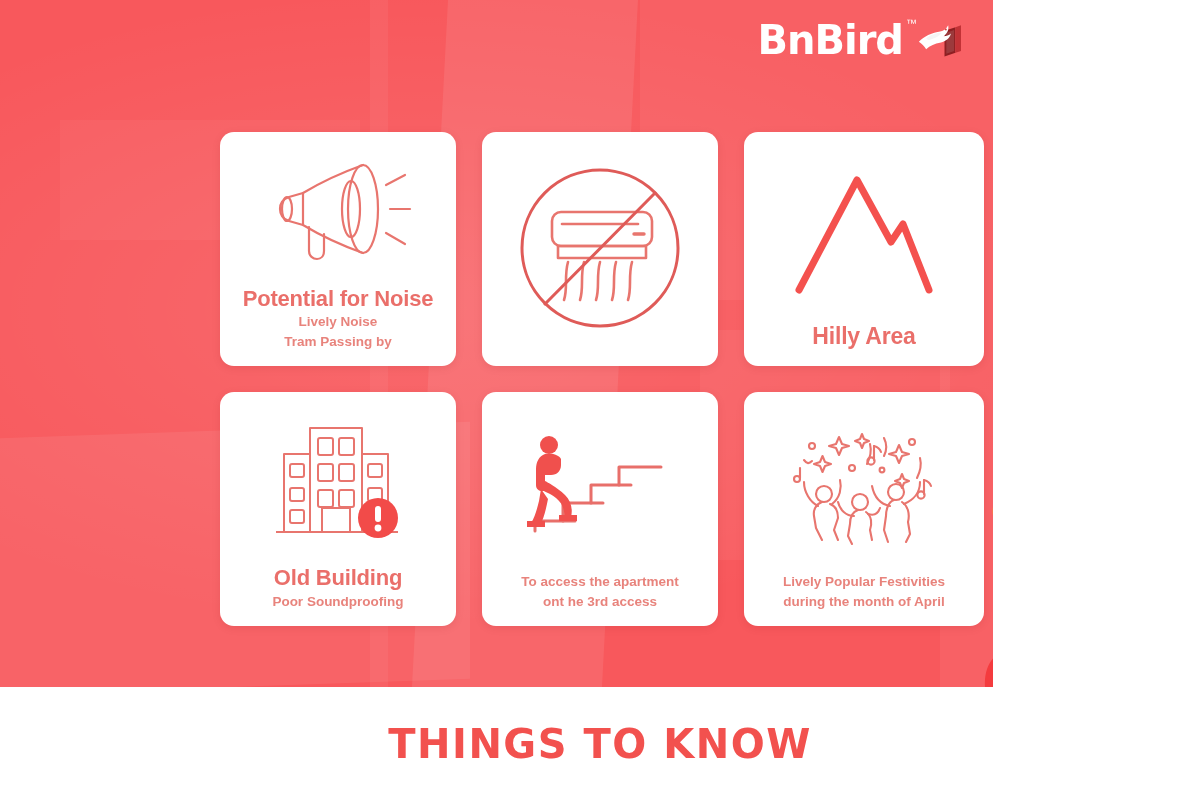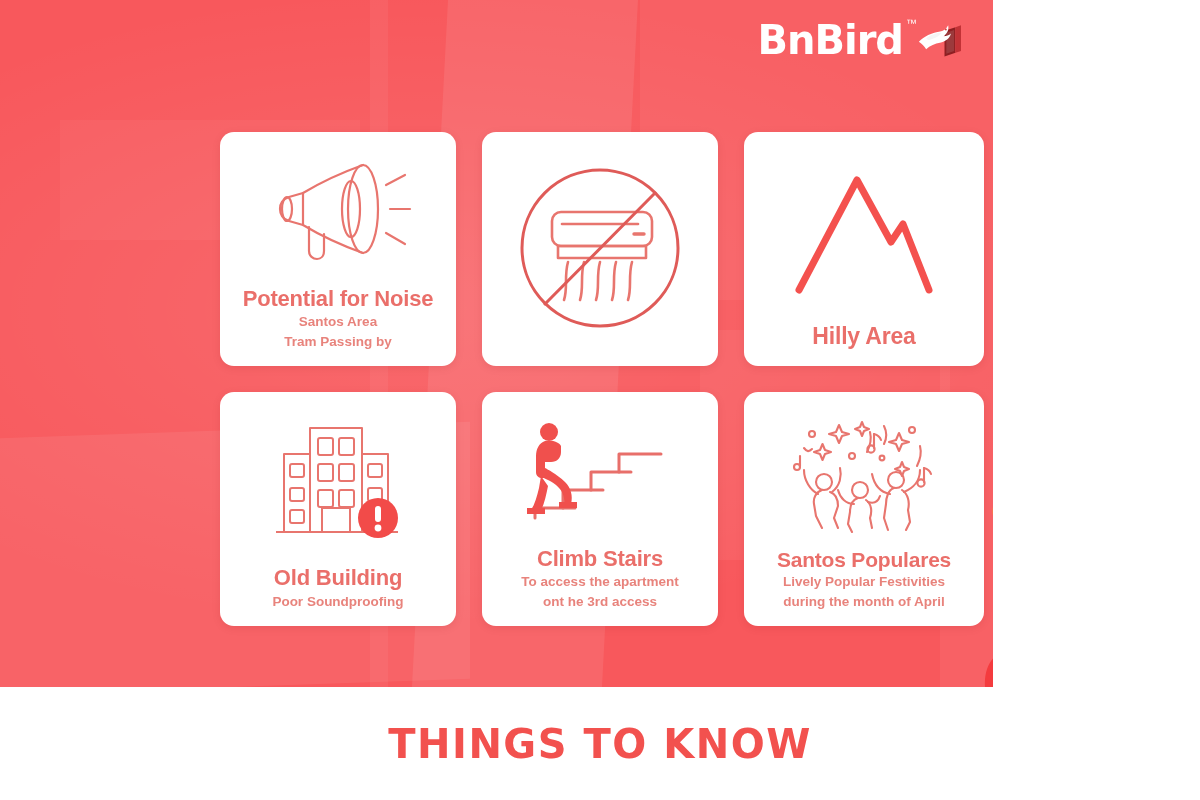--- a/index.html
+++ b/index.html
@@ -139,21 +139,21 @@
             <ellipse cx="24" cy="50" rx="5" ry="12"></ellipse>
             <path d="M46 68 L46 92 C46 97 50 100 54 100 C58 100 61 97 61 92 L61 75"></path>
             <line x1="123" y1="26" x2="142" y2="16"></line>
             <line x1="127" y1="50" x2="147" y2="50"></line>
             <line x1="123" y1="74" x2="142" y2="85"></line>
           </g>
         </svg>
       </div>
       <div class="card-text">
         <p class="card-title">Potential for Noise</p>
-        <p class="card-sub">Santos Area</p>
+        <p class="card-sub">Lively Noise</p>
         <p class="card-sub">Tram Passing by</p>
       </div>
     </div>
 
     <div class="card c-noac">
       <div class="card-icon">
         <svg width="180" height="168" viewBox="0 0 180 168">
           <g fill="none" stroke="#e05a58" stroke-width="2.6" stroke-linecap="round" stroke-linejoin="round">
 
             <rect x="42" y="48" width="100" height="34" rx="9" stroke="#e8756e"></rect>
@@ -233,21 +233,20 @@
             <circle cx="34" cy="14" r="9"></circle>
             <path d="M30 23 C24 25 21 31 21 38 L21 54 C21 58 24 60 27 60 L30 60 L30 44 L36 44 C42 44 46 40 46 34 L46 28 C44 24 38 22 30 23 Z"></path>
             <path d="M30 50 C30 50 42 56 50 64 C56 70 58 78 56 86 L49 86 C50 78 47 72 41 67 C35 62 28 60 25 58 Z"></path>
             <path d="M26 58 L24 70 C22 78 20 86 16 92 L24 96 C29 88 31 78 33 68 Z"></path>
             <path d="M44 84 L62 84 L62 90 L44 90 Z"></path>
             <path d="M12 90 L30 90 L30 96 L12 96 Z"></path>
           </g>
         </svg>
       </div>
       <div class="card-text">
-        <p class="card-title">Climb Stairs</p>
         <p class="card-sub">To access the apartment</p>
         <p class="card-sub">ont he 3rd access</p>
       </div>
     </div>
 
     <div class="card c-santos">
       <div class="card-icon">
         <svg width="160" height="118" viewBox="0 0 160 118">
           <g fill="none" stroke="#e8756e" stroke-width="2.1" stroke-linecap="round" stroke-linejoin="round">
 
@@ -288,21 +287,20 @@
 
             <circle cx="112" cy="64" r="8"></circle>
             <path d="M110 72 C104 74 102 82 102 88 L100 102 L104 114"></path>
             <path d="M118 74 C124 78 126 86 124 94 L126 106 L122 114"></path>
             <path d="M106 78 C96 76 90 68 88 58"></path>
             <path d="M120 76 C130 72 136 64 136 54"></path>
           </g>
         </svg>
       </div>
       <div class="card-text">
-        <p class="card-title sm">Santos Populares</p>
         <p class="card-sub">Lively Popular Festivities</p>
         <p class="card-sub">during the month of April</p>
       </div>
     </div>
 
   </div>
 
   <svg class="character" viewBox="0 0 210 292">
 
     <path d="M10 292 C8 262 30 248 52 256 C70 262 72 280 70 292 Z" fill="#f43b3e"></path>

